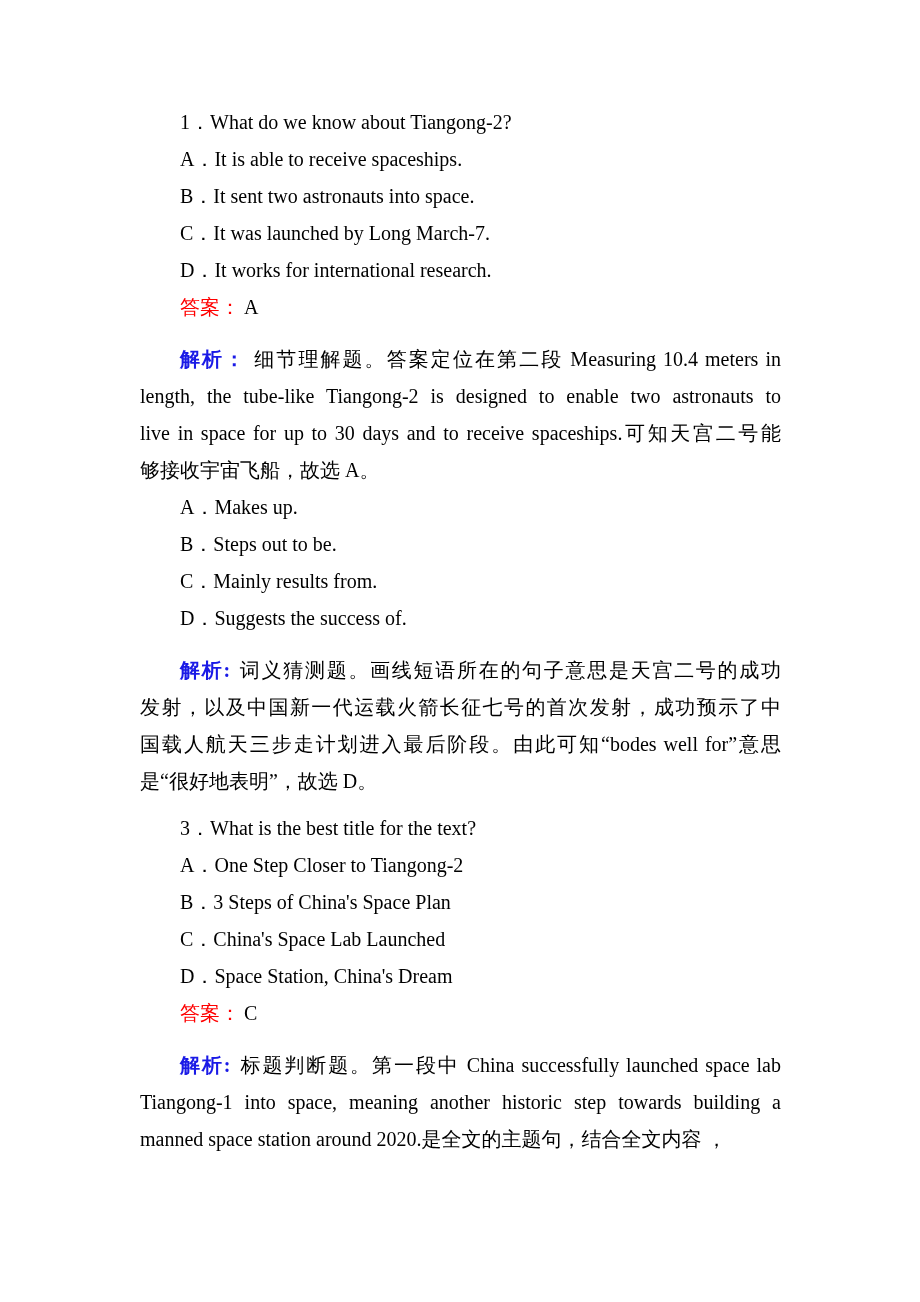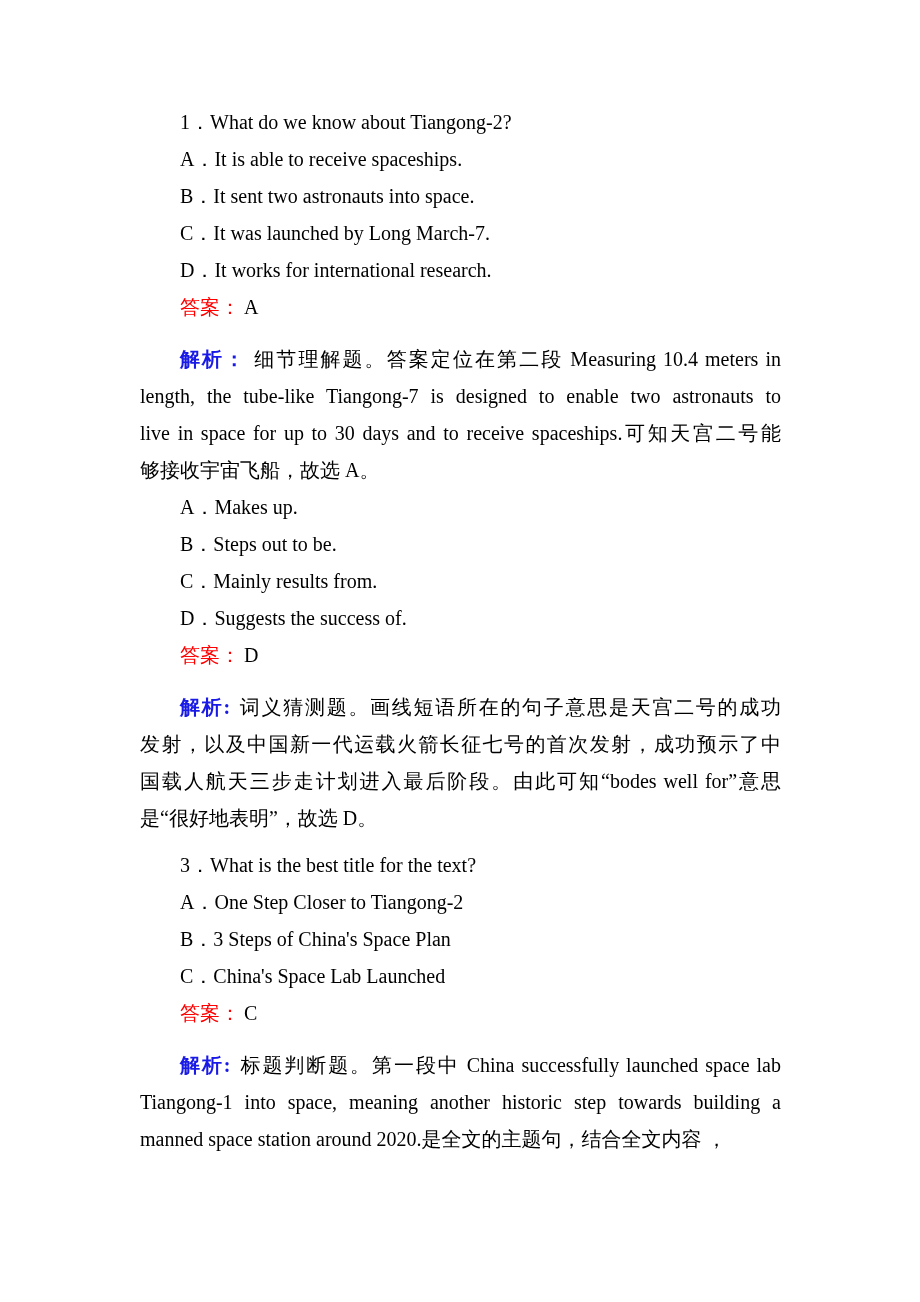--- a/index.html
+++ b/index.html
@@ -48,45 +48,45 @@
 
   <section class="qblock">
     <p class="line q">1．What do we know about Tiangong-2?</p>
     <p class="line opt">A．It is able to receive spaceships.</p>
     <p class="line opt">B．It sent two astronauts into space.</p>
     <p class="line opt">C．It was launched by Long March-7.</p>
     <p class="line opt">D．It works for international research.</p>
     <p class="line ans"><span class="ans-label">答案：</span><span class="ans-value">A</span></p>
     <div class="analysis">
       <p class="aline first"><span class="ana-label">解析：</span><span>细节理解题。答案定位在第二段 Measuring 10.4 meters in</span></p>
-      <p class="aline">length, the tube-like Tiangong-7 is designed to enable two astronauts to</p>
+      <p class="aline">length, the tube-like Tiangong-2 is designed to enable two astronauts to</p>
       <p class="aline">live in space for up to 30 days and to receive spaceships.可知天宫二号能</p>
       <p class="aline last">够接收宇宙飞船，故选 A。</p>
     </div>
   </section>
 
   <section class="qblock">
     <p class="line opt">A．Makes up.</p>
     <p class="line opt">B．Steps out to be.</p>
     <p class="line opt">C．Mainly results from.</p>
     <p class="line opt">D．Suggests the success of.</p>
-    <p class="line ans"><span class="ans-label">答案：</span><span class="ans-value">D</span></p>
     <div class="analysis">
       <p class="aline first"><span class="ana-label">解析:</span><span>词义猜测题。画线短语所在的句子意思是天宫二号的成功</span></p>
       <p class="aline">发射，以及中国新一代运载火箭长征七号的首次发射，成功预示了中</p>
       <p class="aline">国载人航天三步走计划进入最后阶段。由此可知“bodes well for”意思</p>
       <p class="aline last">是“很好地表明”，故选 D。</p>
     </div>
   </section>
 
   <section class="qblock">
     <p class="line q">3．What is the best title for the text?</p>
     <p class="line opt">A．One Step Closer to Tiangong-2</p>
     <p class="line opt">B．3 Steps of China's Space Plan</p>
     <p class="line opt">C．China's Space Lab Launched</p>
+    <p class="line opt">D．Space Station, China's Dream</p>
     <p class="line ans"><span class="ans-label">答案：</span><span class="ans-value">C</span></p>
     <div class="analysis">
       <p class="aline first"><span class="ana-label">解析:</span><span>标题判断题。第一段中 China successfully launched space lab</span></p>
       <p class="aline">Tiangong-1 into space, meaning another historic step towards building a</p>
       <p class="aline last">manned space station around 2020.是全文的主题句，结合全文内容 ，</p>
     </div>
   </section>
 
 </div>
 

